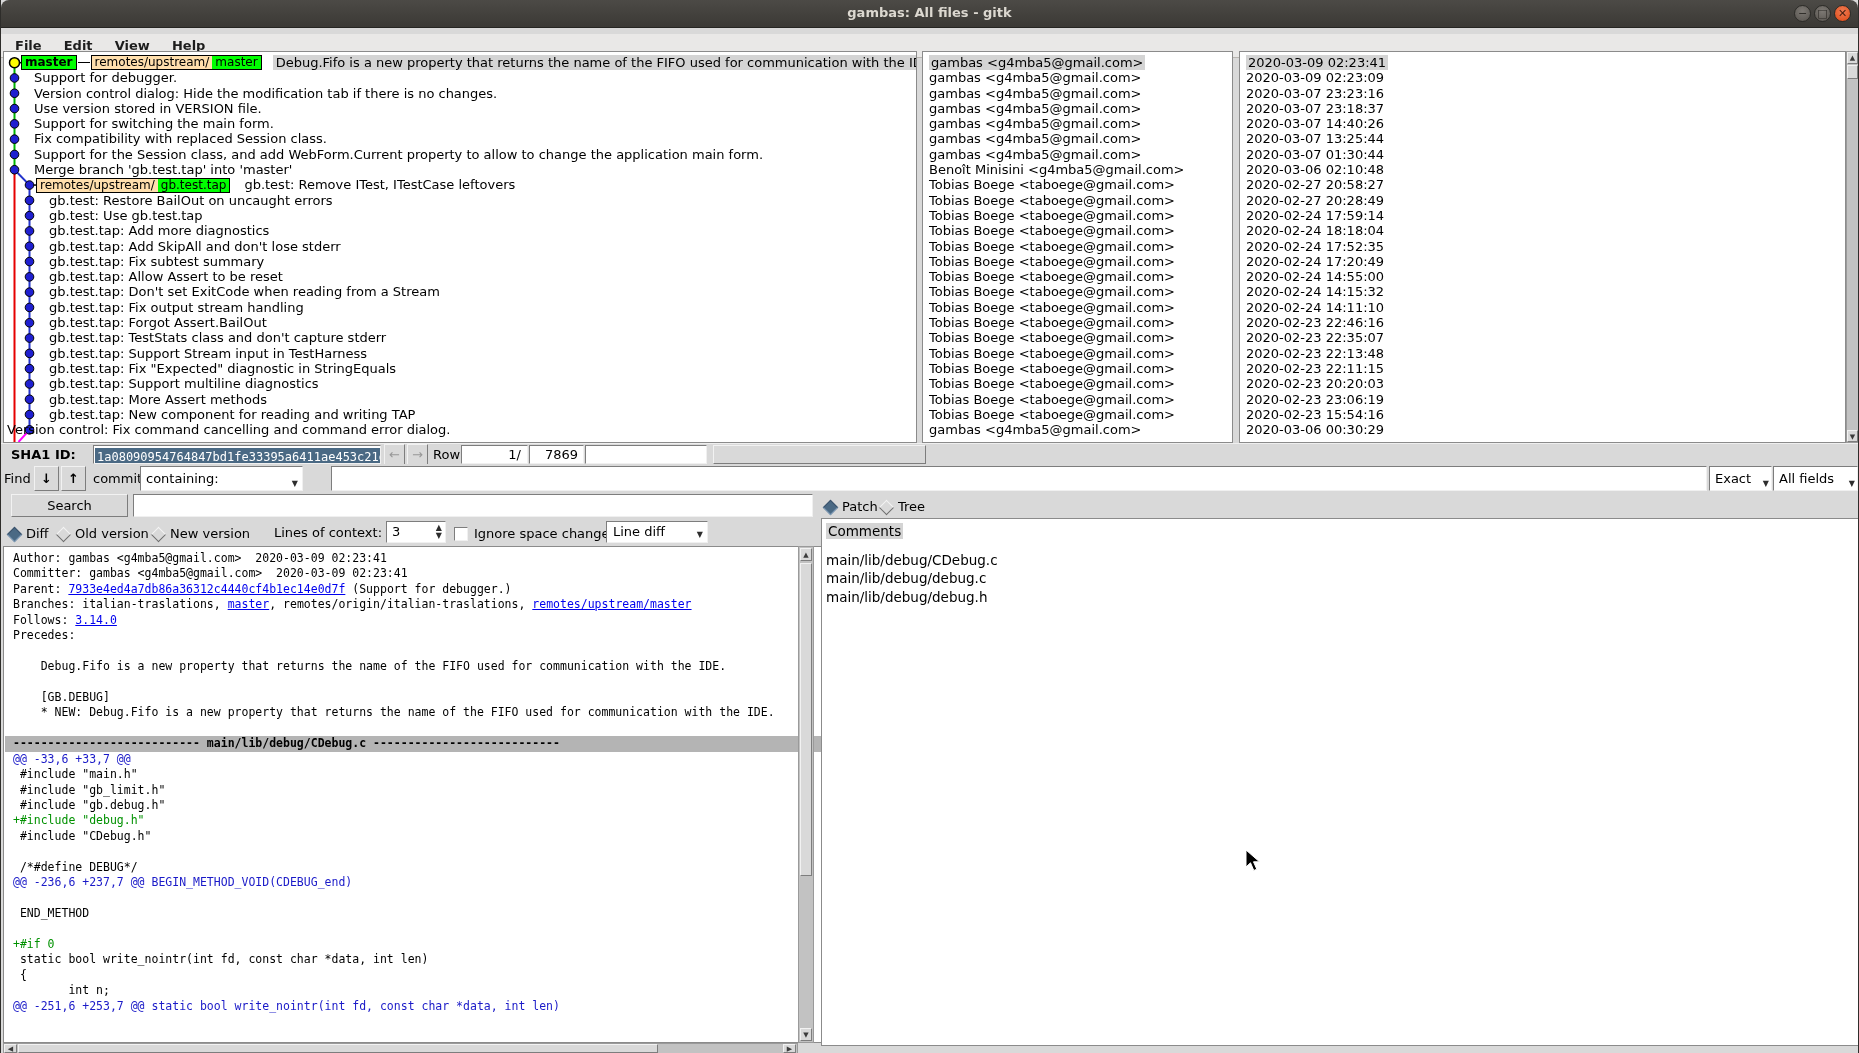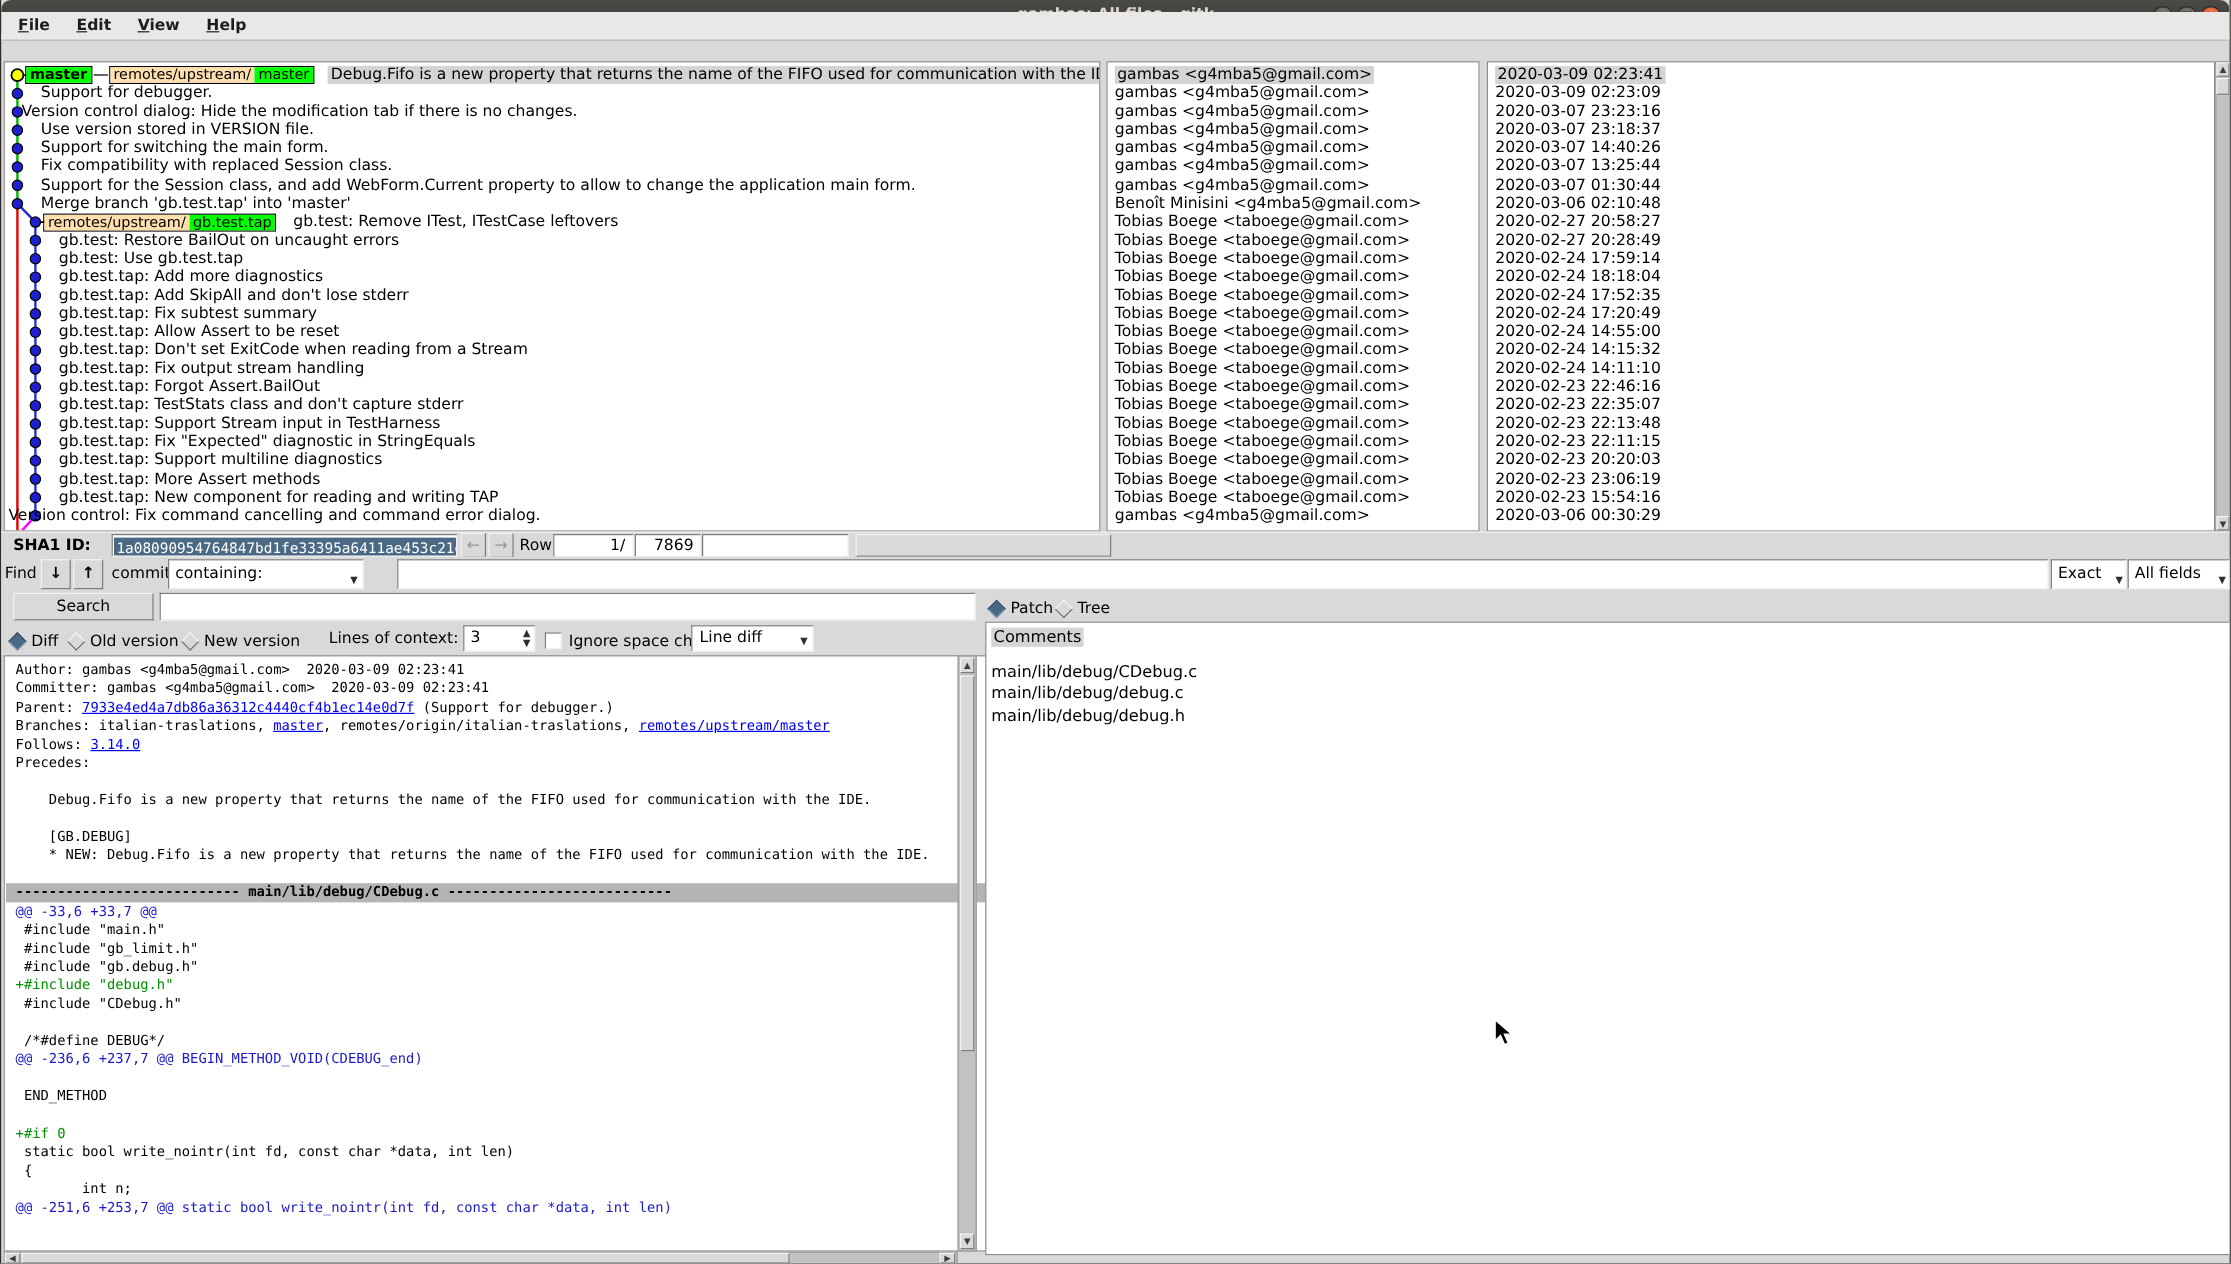--- a/index.html
+++ b/index.html
@@ -7,21 +7,21 @@
           font-family:"DejaVu Sans",sans-serif;border-left:1px solid #2e2d2a;border-right:1px solid #2e2d2a;box-sizing:border-box;}
   
   .titlebar{position:absolute;left:0;top:0;width:100%;height:27px;
     background:linear-gradient(#4c4a46,#3b3935);border-bottom:1px solid #262522;border-radius:8px 8px 0 0;}
   .title-text{position:absolute;left:0;right:0;top:5px;text-align:center;color:#dcd8d0;font-size:13px;font-weight:bold;}
   .winbtn{position:absolute;top:5px;width:17px;height:17px;border-radius:50%;
     background:radial-gradient(circle at 50% 35%,#7d7974,#57534e);border:1px solid #2c2b28;box-sizing:border-box;
     color:#2c2a26;font-size:11px;line-height:15px;text-align:center;}
   .winbtn.close{background:radial-gradient(circle at 50% 35%,#f07c54,#dd4814);color:#431d10;}
   
-  .menubar{position:absolute;left:0;top:10px;width:100%;height:23px;background:#e9e8e7;border-bottom:1px solid #b9b6b1;}
+  .menubar{position:absolute;left:0;top:34px;width:100%;height:23px;background:#e9e8e7;border-bottom:1px solid #b9b6b1;}
   .menu-item{display:inline-block;margin-left:11px;margin-top:3px;font-size:13px;font-weight:bold;color:#1d1d1d;padding:1px 3px;}
   .menu-item::first-letter{text-decoration:underline;}
   
   .pane{position:absolute;background:#fff;border:1px solid #8b8b8b;box-sizing:border-box;overflow:hidden;}
   
   #graphsvg{position:absolute;left:0;top:0;}
   .gl-green{stroke:var(--line-green);stroke-width:2;fill:none;}
   .gl-red{stroke:var(--line-red);stroke-width:2;fill:none;}
   .gl-blue{stroke:var(--line-blue);stroke-width:2;fill:none;}
   .gl-magenta{stroke:var(--line-magenta);stroke-width:2;fill:none;}
@@ -138,21 +138,21 @@
           <span class="labdash"></span>
           <span class="glabel">
             <span class="lpart bg-wheat">remotes/upstream/</span>
             <span class="lpart bg-green">master</span>
           </span>
           <span class="subj sel">Debug.Fifo is a new property that returns the name of the FIFO used for communication with the IDE.</span>
         </div>
         <div class="crow" style="padding-left: 27px;">
           <span class="subj">Support for debugger.</span>
         </div>
-        <div class="crow" style="padding-left: 11px; text-align: center;">
+        <div class="crow" style="padding-left: 27px; text-align: center;">
           <span class="subj">Version control dialog: Hide the modification tab if there is no changes.</span>
         </div>
         <div class="crow" style="padding-left: 27px;">
           <span class="subj">Use version stored in VERSION file.</span>
         </div>
         <div class="crow" style="padding-left: 27px;">
           <span class="subj">Support for switching the main form.</span>
         </div>
         <div class="crow" style="padding-left: 27px;">
           <span class="subj">Fix compatibility with replaced Session class.</span>
@@ -330,21 +330,21 @@
     <span style="position:absolute;left:6px;top:6px;"><span class="diamond on"></span><span class="radio-lbl">Diff</span></span>
     <span style="position:absolute;left:55px;top:6px;"><span class="diamond"></span><span class="radio-lbl">Old version</span></span>
     <span style="position:absolute;left:150px;top:6px;"><span class="diamond"></span><span class="radio-lbl">New version</span></span>
     <span class="lbl" style="left:273px;top:7px;">Lines of context:</span>
     <div class="entry" style="left:385px;top:3px;width:60px;height:22px;font-size:13px;padding:2px 0 0 5px;">
       <span>3</span>
       <span class="mini-arrow" style="right:3px;top:2px;">▲</span>
       <span class="mini-arrow" style="right:3px;bottom:2px;">▼</span>
     </div>
     <span style="position:absolute;left:453px;top:6px;"><span class="checkbox"></span><span class="radio-lbl">Ignore space change</span></span>
-    <div class="entry" style="left:575px;top:3px;width:102px;height:22px;font-size:13px;padding:2px 0 16px 6px;">
+    <div class="entry" style="left:605px;top:3px;width:102px;height:22px;font-size:13px;padding:2px 0 16px 6px;">
       <span>Line diff</span>
       <span class="mini-arrow" style="right:4px;bottom:3px;">▼</span>
     </div>
   </div>
 
   <div class="pane" style="left:2px;top:546px;width:840px;height:497px;">
     <div class="diffbody">
         <div class="dline plain"><span>Author: gambas &lt;g4mba5@gmail.com&gt;  2020-03-09 02:23:41</span></div>
         <div class="dline plain"><span>Committer: gambas &lt;g4mba5@gmail.com&gt;  2020-03-09 02:23:41</span></div>
         <div class="dline plain"><span>Parent: </span><span class="dlink">7933e4ed4a7db86a36312c4440cf4b1ec14e0d7f</span><span> (Support for debugger.)</span></div>

